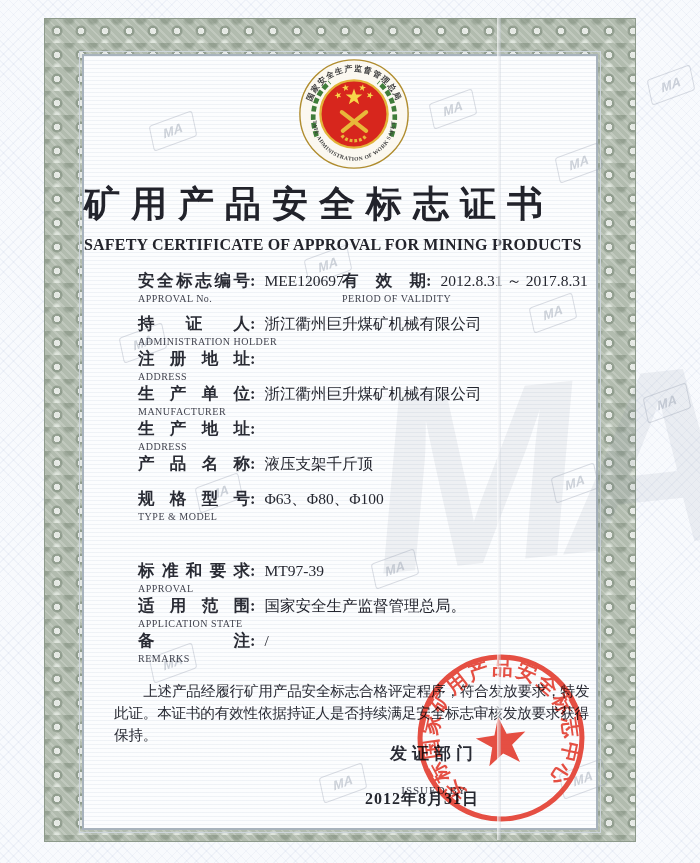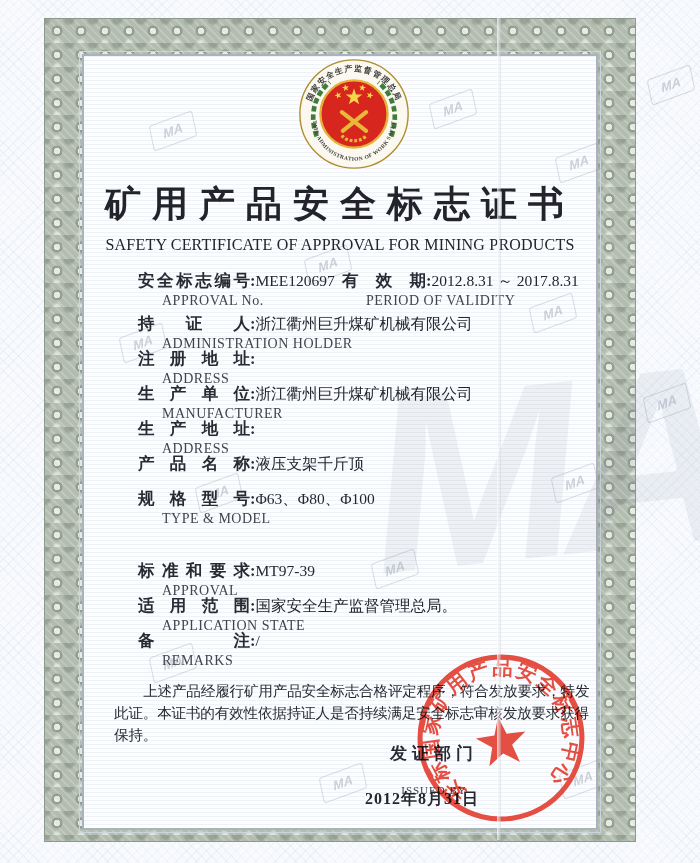--- a/index.html
+++ b/index.html
@@ -35,33 +35,33 @@
             color:rgba(118,128,148,.10);transform:rotate(-6deg);pointer-events:none;}
   .ma-badge{position:absolute;z-index:1;width:44px;height:24px;line-height:24px;text-align:center;
             font-family:"Liberation Sans","DejaVu Sans",sans-serif;font-weight:bold;font-style:italic;
             font-size:13px;color:rgba(148,158,174,.45);border:1.5px solid rgba(148,158,174,.35);
             border-radius:3px;transform:rotate(-20deg) skewX(-8deg);pointer-events:none;}
 
   
   .emblem{position:absolute;left:214px;top:2px;width:112px;height:112px;}
 
   
-  .titles{position:absolute;left:0;right:0;top:124px;text-align:center;}
+  .titles{position:absolute;left:0;right:0;top:124px;text-align:left;}
   .title-zh{font-size:36px;font-weight:bold;letter-spacing:11px;color:#22232b;white-space:nowrap;}
-  .title-en{margin-top:7px;font-size:16px;font-weight:normal;letter-spacing:.2px;color:#23242c;white-space:nowrap;}
+  .title-en{margin-top:7px;font-size:16px;font-weight:bold;letter-spacing:.2px;color:#23242c;white-space:nowrap;}
 
   
   .fields{position:absolute;left:54px;right:26px;top:214px;}
   .field{margin-bottom:4px;height:31px;}
   .field-main{display:flex;align-items:baseline;white-space:nowrap;}
   .zh{font-weight:bold;font-size:16.5px;display:inline-flex;align-items:baseline;color:#292b34;}
   .jspread{display:inline-flex;justify-content:space-between;width:112px;}
   .narrow .jspread{width:84px;}
-  .val{margin-left:0;font-size:15.5px;color:#24262f;text-align:right;}
-  .en{font-size:14px;letter-spacing:.5px;color:#41434e;margin-top:1px;margin-left:24px;}
+  .val{margin-left:9px;font-size:15.5px;color:#24262f;text-align:right;}
+  .en{font-size:10px;letter-spacing:.5px;color:#41434e;margin-top:1px;}
   .field-pair{display:flex;}
   .f-left{width:204px;flex:none;}
   .f-right{flex:1;}
   .gap{height:37px;}
 
   
   .declaration{position:absolute;left:30px;top:625px;width:486px;
                font-size:14.6px;line-height:1.5;letter-spacing:-.2px;
                text-indent:2em;color:#282a33;}
 

